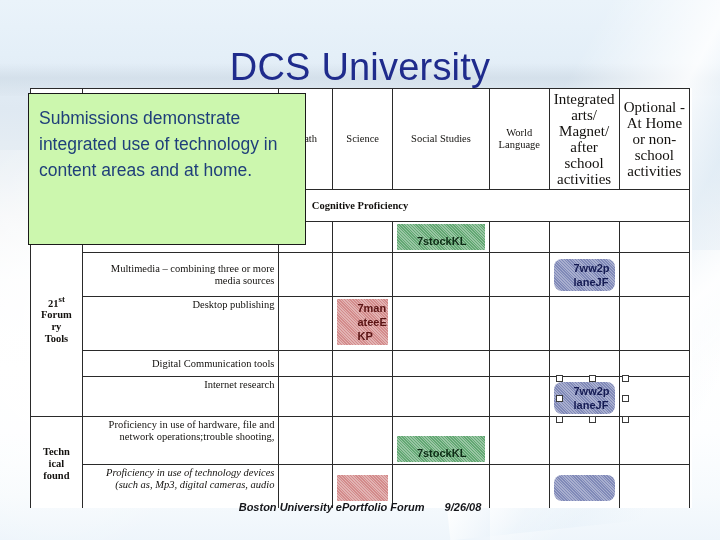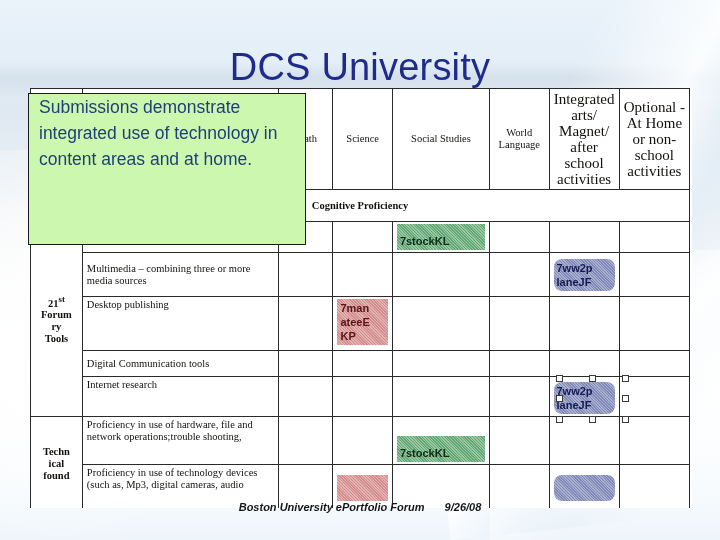--- a/index.html
+++ b/index.html
@@ -115,40 +115,40 @@
     background: #ffffff;
   }
   td.hcell { text-align: center; font-size: 10px; line-height: 11.5px; }
   td.hcell.small { font-size: 15px; line-height: 16px; }
   td.rowgroup {
     text-align: center;
     font-weight: bold;
     font-size: 10.5px;
     line-height: 13px;
   }
-  td.rowlabel { text-align: left; font-size: 10.6px; line-height: 13px; }
+  td.rowlabel { text-align: right; font-size: 10.6px; line-height: 13px; }
   td.section {
     text-align: center;
     font-weight: bold;
     font-size: 10.5px;
     line-height: 13px;
   }
   td.blank { }
 
   
   .chip {
     display: block;
     width: 100%;
     height: 100%;
     min-height: 26px;
     font-family: "Liberation Sans", sans-serif;
     font-weight: bold;
     font-size: 11px;
     line-height: 14px;
-    padding: 2px 3px;
+    padding: 2px 20px;
     color: #111;
   }
   .chip.green {
     background: #63a873;
     background-image: repeating-linear-gradient(45deg, rgba(255,255,255,.35) 0 1px, rgba(255,255,255,0) 1px 2px);
     color: #0d2c15;
     display: flex; align-items: flex-end;
   }
   .chip.red {
     background: #d38b8b;
@@ -166,21 +166,21 @@
 
   
   #callout {
     position: absolute;
     left: 28px;
     top: 93px;
     width: 278px;
     height: 152px;
     background: #ccf7ae;
     border: 1.5px solid #1a1a1a;
-    padding: 0 10px 6px 10px;
+    padding: 11px 10px 6px 10px;
     color: #1f3f7a;
     font-family: "Liberation Sans", sans-serif;
     font-size: 17.5px;
     line-height: 26px;
   }
 
   
   #selection {
     position: absolute;
     left: 560px;
@@ -354,21 +354,21 @@
           <td class="blank"></td>
           <td class="haschip" style="vertical-align:bottom;">
             <span class="chip green">7stockKL</span>
           </td>
           <td class="blank"></td>
           <td class="blank"></td>
           <td class="blank"></td>
         </tr>
 
         <tr>
-          <td class="rowlabel" style="height:46px; vertical-align:top;">Proficiency in use of technology devices (such as, Mp3, digital cameras, audio</td>
+          <td class="rowlabel" style="height:46px; vertical-align:top;font-style:italic;">Proficiency in use of technology devices (such as, Mp3, digital cameras, audio</td>
           <td class="blank"></td>
           <td class="haschip">
             <span class="chip red"></span>
           </td>
           <td class="blank"></td>
           <td class="blank"></td>
           <td class="haschip">
             <span class="chip blue"></span>
           </td>
           <td class="blank"></td>

